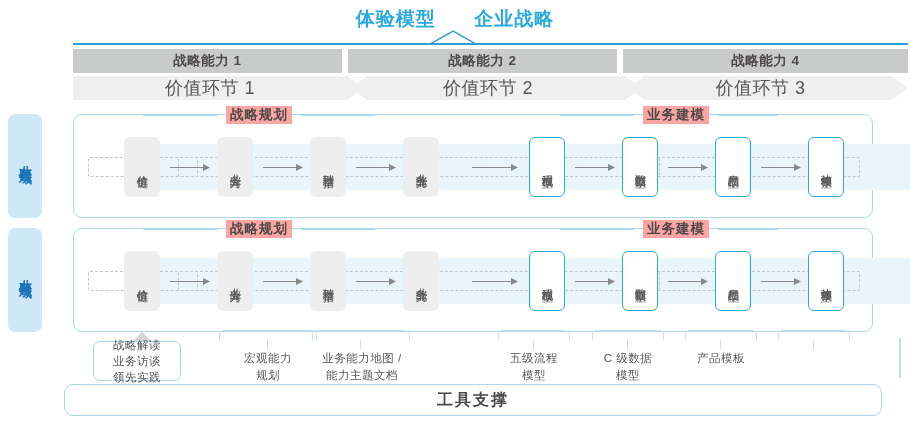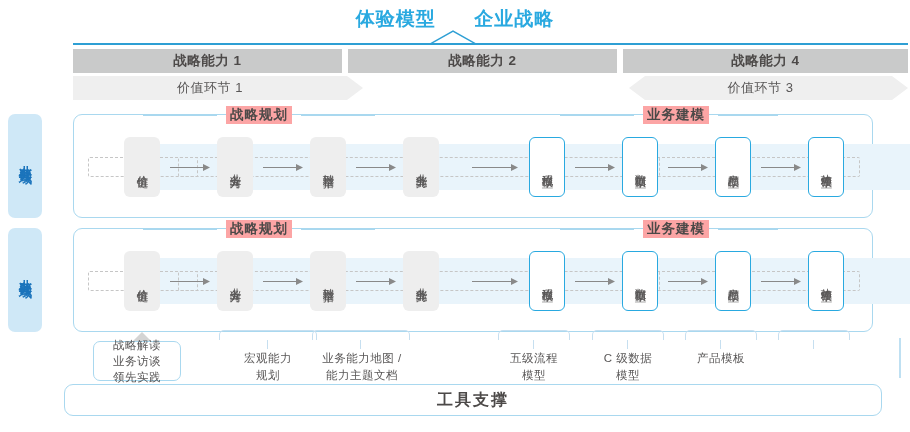--- a/index.html
+++ b/index.html
@@ -42,21 +42,21 @@
     letter-spacing:.5px;
   }
   .cap1{left:0;width:269px;}
   .cap2{left:275px;width:269px;}
   .cap3{left:550px;width:285px;}
 
   
   .vc-row{position:absolute;left:73px;top:76px;width:835px;height:24px;}
   .vc{
     position:absolute;top:0;height:24px;background:#efefef;
-    color:#595757;font-size:13px;
+    color:#595757;font-size:18px;
     display:flex;align-items:center;justify-content:center;
     letter-spacing:.5px;
   }
   .vc1{left:0;width:290px;clip-path:polygon(0 0,274px 0,290px 12px,274px 24px,0 24px);}
   .vc2{left:278px;width:290px;clip-path:polygon(0 0,274px 0,290px 12px,274px 24px,16px 24px,0 12px,16px 0);}
   .vc3{left:556px;width:279px;clip-path:polygon(0 0,263px 0,279px 12px,263px 24px,16px 24px,0 12px,16px 0);}
   .vc1 .vtx,.vc2 .vtx,.vc3 .vtx{transform:translateX(-8px);}
 
   
   .vlabel{
@@ -196,20 +196,23 @@
     </div>
     <div class="cap cap3">
       <span>战略能力 4</span>
     </div>
   </div>
 
   <div class="vc-row">
     <div class="vc vc1">
       <span class="vtx">价值环节 1</span>
     </div>
+    <div class="vc vc2">
+      <span class="vtx">价值环节 2</span>
+    </div>
     <div class="vc vc3">
       <span class="vtx">价值环节 3</span>
     </div>
   </div>
 
   <div class="vlabel vlabel1">业务领域 1</div>
   <div class="vlabel vlabel2">业务领域 2</div>
 
   <div class="row row1">
     <div class="bigarrow">

